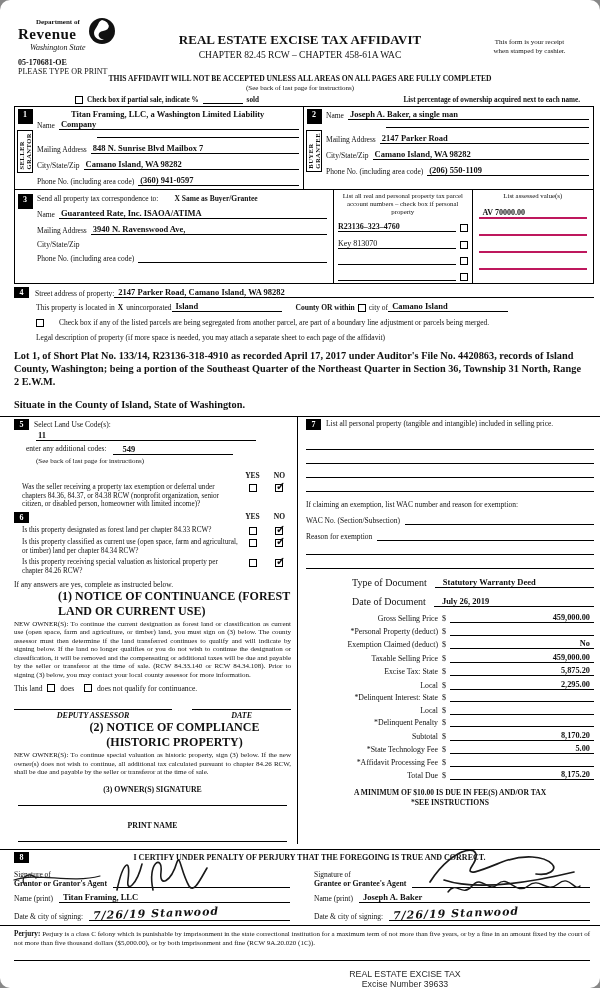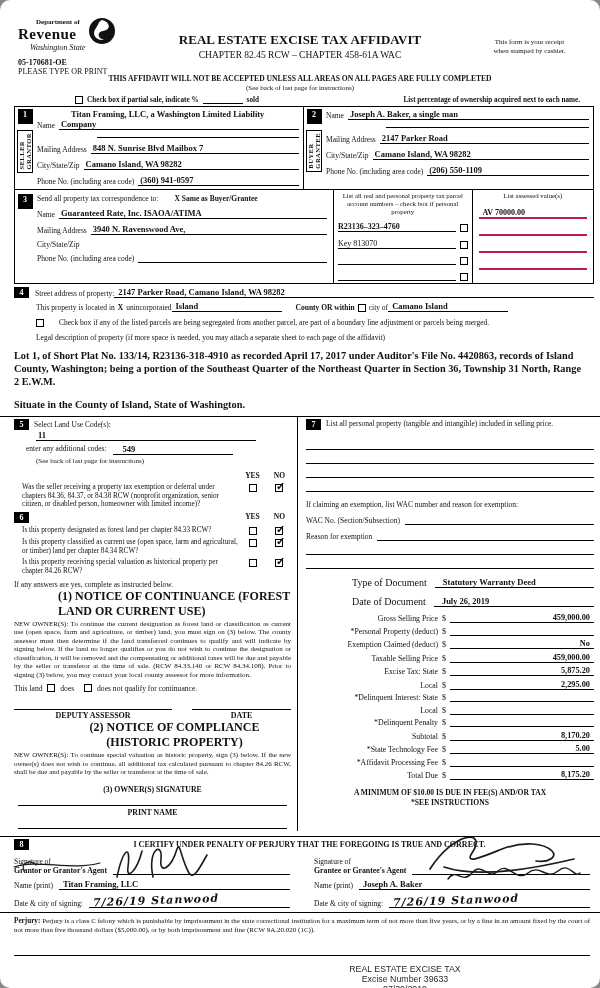--- a/index.html
+++ b/index.html
@@ -77,27 +77,27 @@
   .addl .fl { width:120px; margin-left:6px; font-weight:bold; font-size:8.5px; padding-left:10px; }
   .small { font-size:7px; }
   .yesno-hd { display:flex; justify-content:flex-end; gap:14px; font-size:7.5px; font-weight:bold; padding-right:6px; }
   .qrow { display:flex; margin-top:3px;margin-left:8px; }
   .qtxt { flex:1; font-size:7.2px; line-height:1.2; }
   .qboxes { flex:0 0 52px; display:flex; justify-content:space-between; padding:1px 8px 0 10px; }
   .s6head { display:flex; }
   .notice-title { text-align:left; font-weight:bold; font-size:12px; margin-top:0;padding-left:44px; }
   .notice-body { font-size:7px; line-height:1.22; text-align:justify; margin-top:1px; }
   .landq { margin-top:5px; font-size:7.6px; }
-  .siglines { display:flex; margin-top:16px; gap:20px; }
+  .siglines { display:flex; margin-top:16px; gap:20px;font-style:italic; }
   .siglines .a { flex:1.6; border-top:1px solid #000; text-align:center; font-size:8px; font-weight:bold; padding-top:1px;}
   .siglines .b { flex:1; border-top:1px solid #000; text-align:center; font-size:8px; font-weight:bold; padding-top:1px;}
   .ctr { text-align:center; }
   .ownsig { font-weight:bold; font-size:7.8px; text-align:center; margin-top:8px; }
   .wideline { border-bottom:1px solid #000; height:12px; margin:0 4px; }
-  .printname { text-align:center; font-weight:bold; font-size:7.8px; margin-top:2px; }
+  .printname { text-align:center; font-weight:bold; font-size:7.8px; margin-top:15px; }
 
   .s7head { display:flex; gap:5px; }
   .s7head .txt { font-size:7.5px; line-height:1.25; }
   .blank-fl { border-bottom:1px solid #000; height:12px; margin-top:2px; }
   .wacrow { display:flex; align-items:flex-end; margin-top:7px; }
   .wacrow .fl { flex:1; margin-left:5px; min-height:9px; }
   .docrow { display:flex; align-items:flex-end; margin-top:8px; }
   .docrow .lbl { font-size:10px;margin-left:46px; }
   .docrow .fl { flex:1; margin-left:8px; font-weight:bold; font-size:8.5px; padding-left:8px; }
   .fees { margin-top:6px; }
@@ -113,21 +113,21 @@
   .cert .txt { flex:1; text-align:center; font-weight:bold; font-size:8px; }
   .sigcols { display:flex; gap:24px; margin-top:3px; }
   .sigcol { flex:1; position:relative; }
   .sigrow { display:flex; align-items:flex-end; margin-top:4px; }
   .sig-label .l1 { font-size:7.5px; }
   .sig-label .l2 { font-size:7.8px; font-weight:bold; white-space:nowrap; }
   .sigrow .fl { flex:1; margin-left:6px; min-height:10px; padding-left:4px; }
   .script { font-style:italic; font-weight:bold; font-size:11px; font-family:"DejaVu Serif", serif; letter-spacing:1px; display:inline-block; transform:rotate(-2deg); }
   .sig-svg { position:absolute; pointer-events:none; }
 
-  .perjury { margin:4px 10px 0 14px; font-size:7px; line-height:1.25; text-align:justify; border-bottom:1px solid #000; padding-bottom:20px; }
+  .perjury { margin:4px 10px 0 14px; font-size:7px; line-height:1.25; text-align:justify; border-bottom:1px solid #000; padding-bottom:12px; }
   .perjury b { font-size:7.2px; }
 
   
   .footer { position:relative; height:110px; }
   .rev-no { position:absolute; left:28px; top:36px; font-size:8.5px; }
   .tspace { position:absolute; left:185px; top:36px; font-size:8.5px; font-weight:bold; }
   .stamp { position:absolute; left:330px; top:8px; width:150px; text-align:center; font-family:"Liberation Sans", sans-serif; font-size:8.8px; color:#2b2b2b; line-height:1.18; }
   .stamp-frag { position:absolute; left:477px; top:36px; font-size:9px; font-weight:bold; letter-spacing:0.5px; }
 </style>
 </head>

